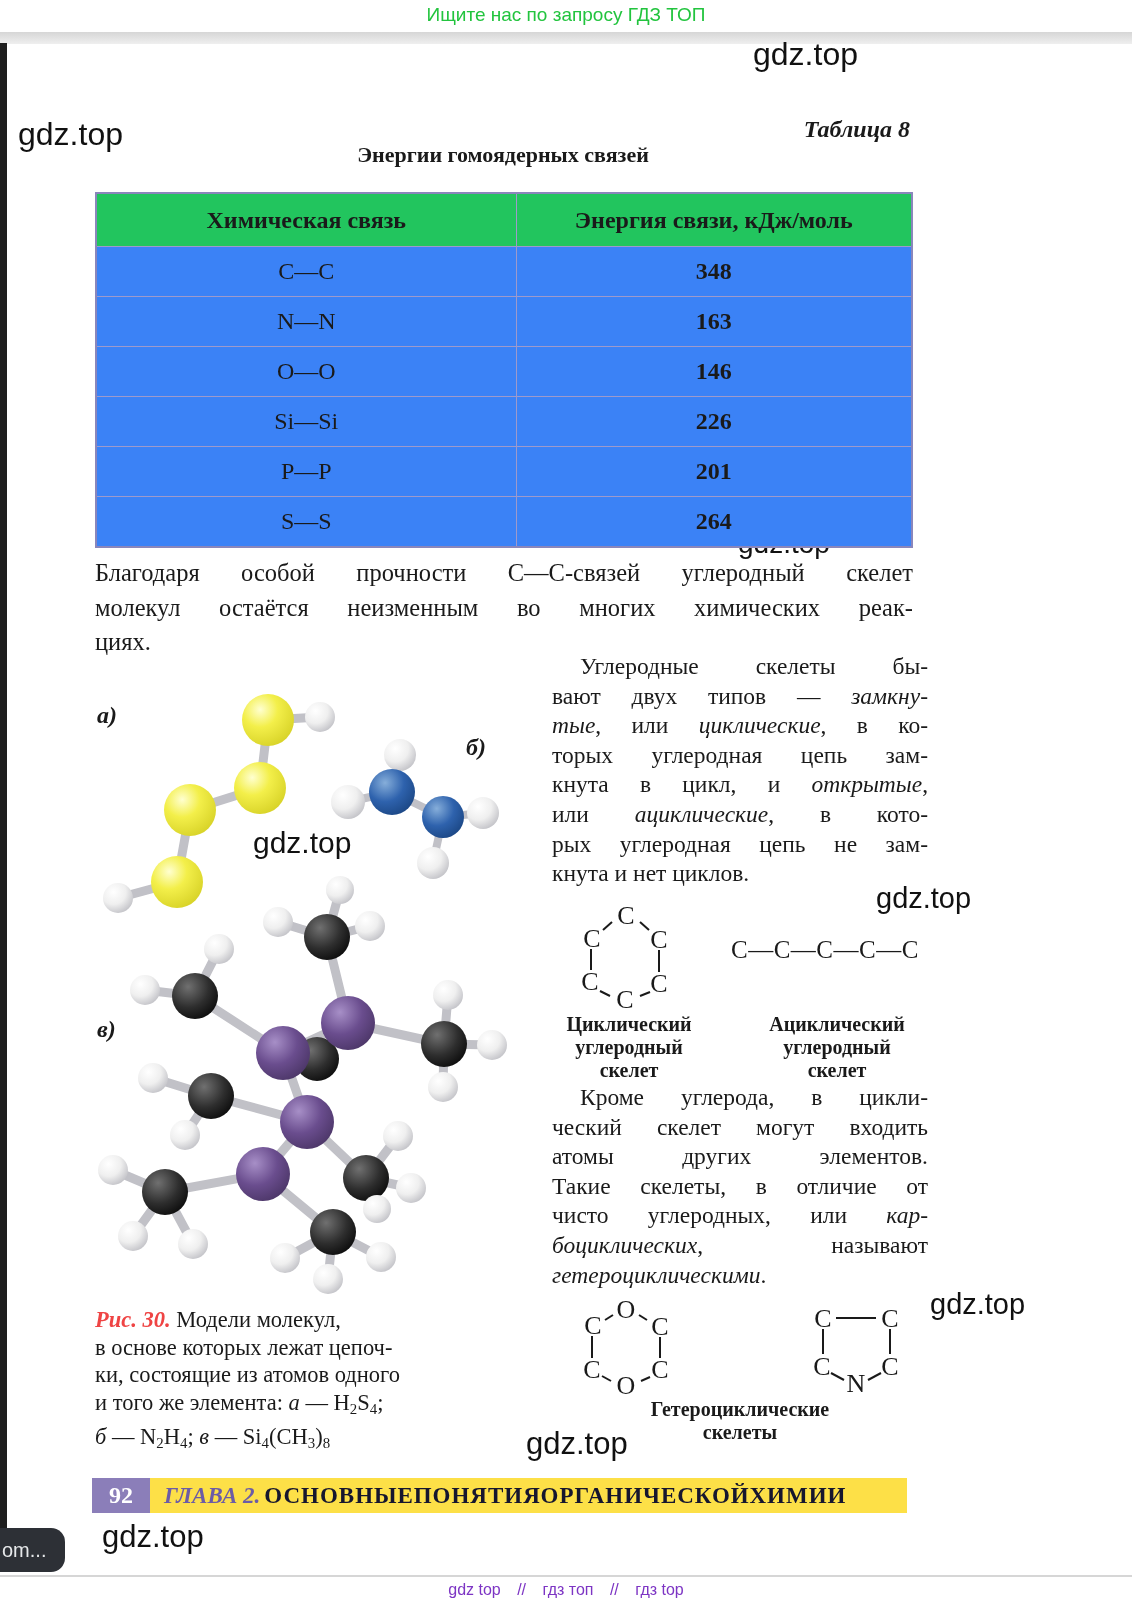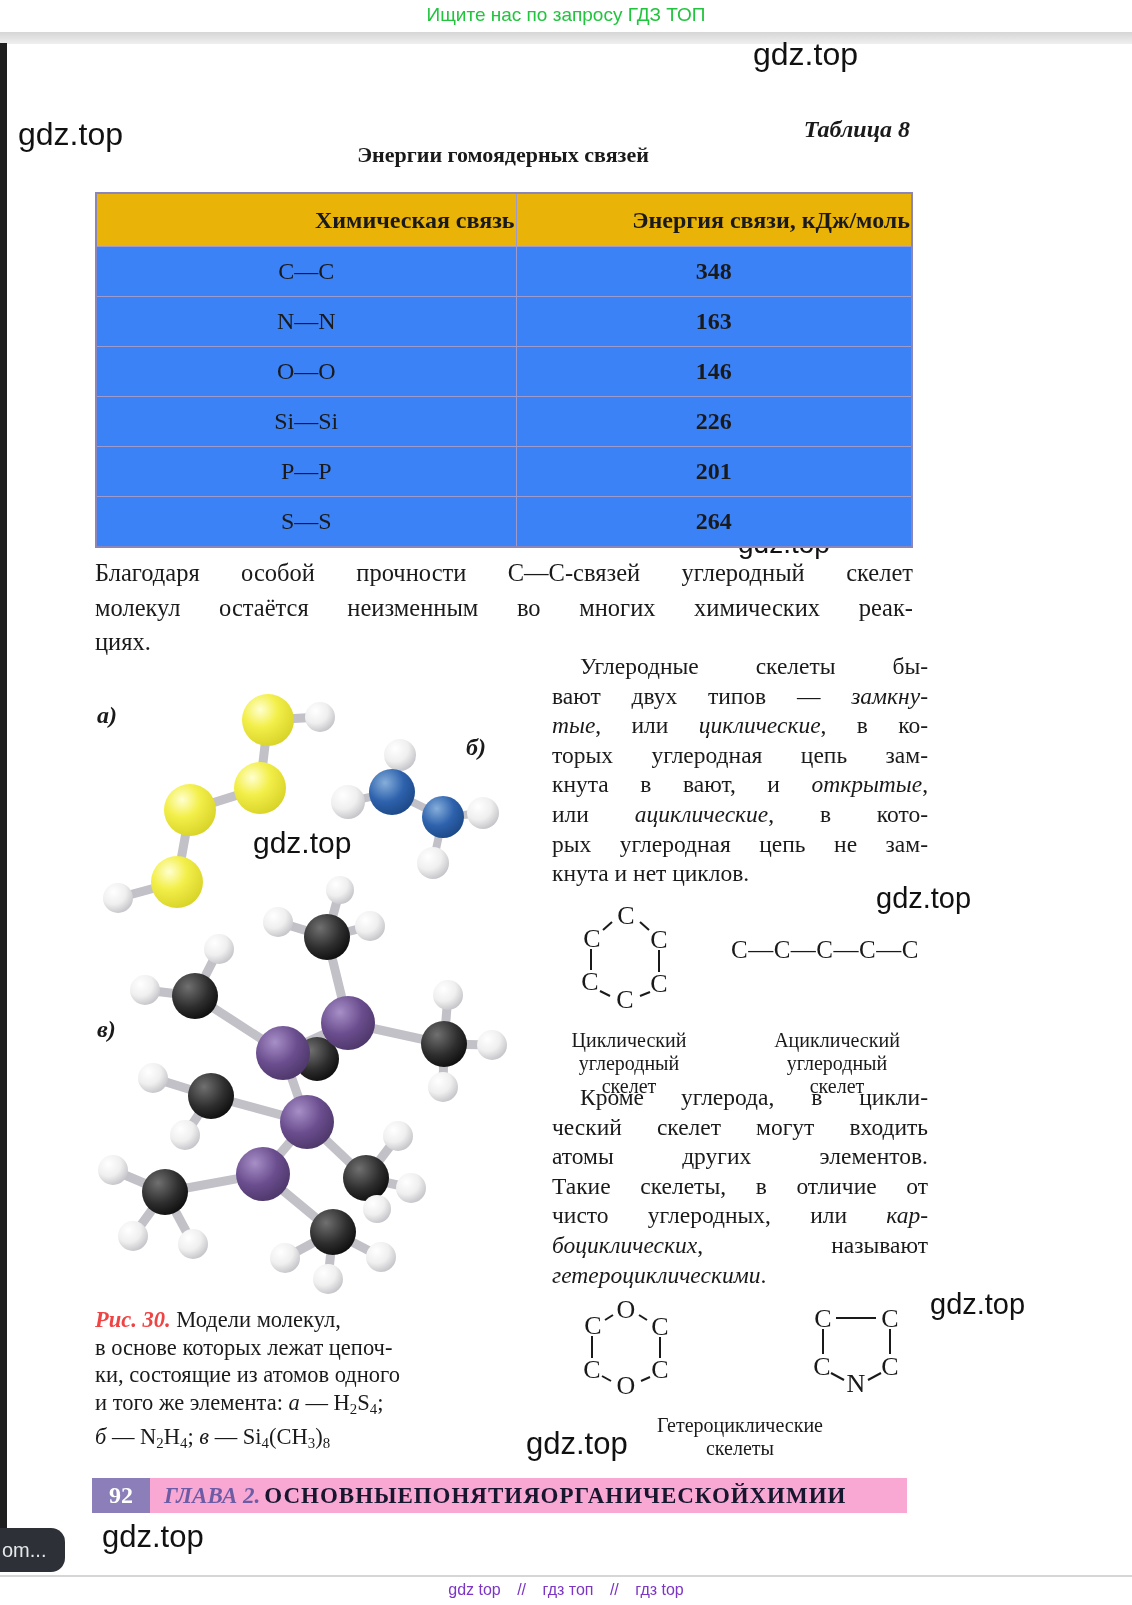--- a/index.html
+++ b/index.html
@@ -23,22 +23,22 @@
   .wm7{left:930px;top:1288px;font-size:29px;}
   .wm8{left:526px;top:1426px;font-size:31px;}
   .wm9{left:102px;top:1519px;font-size:31px;}
   
   .tablica{position:absolute;left:660px;top:116px;width:250px;text-align:right;
            font-size:24px;font-weight:bold;font-style:italic;}
   .ttitle{position:absolute;left:95px;top:142px;width:816px;text-align:center;
           font-size:22px;font-weight:bold;}
   table.bonds{position:absolute;left:95px;top:192px;width:816px;border-collapse:collapse;
               table-layout:fixed;border:2px solid #8a86bb;}
-  table.bonds th{background:#eab308;height:50px;font-size:24px;font-weight:bold;
-                 border:1px solid #9e9acb;text-align:right;}
+  table.bonds th{background:#22c55e;height:50px;font-size:24px;font-weight:bold;
+                 border:1px solid #9e9acb;}
   table.bonds td{height:47px;text-align:center;font-size:24px;border:1px solid #9e9acb;background:#3b82f6;}
   table.bonds td.en{font-weight:bold;}
   
   .para div{white-space:nowrap;}
   .jl{text-align:justify;text-align-last:justify;white-space:normal !important;}
   .pintro{position:absolute;left:95px;top:556px;width:818px;font-size:24.5px;line-height:34.5px;}
   .rc1{position:absolute;left:552px;top:652px;width:376px;font-size:23.5px;line-height:29.6px;}
   .rc2{position:absolute;left:552px;top:1083px;width:376px;font-size:23.5px;line-height:29.6px;}
   .ind{padding-left:28px;}
   .it{font-style:italic;}
@@ -48,32 +48,32 @@
   .lb{left:466px;top:734px;}
   .lv{left:97px;top:1016px;}
   .molsvg{position:absolute;left:85px;top:660px;}
   
   .ringsvg{position:absolute;}
   .ring-cyclic{left:558px;top:896px;}
   .ring-het6{left:558px;top:1292px;}
   .ring-het5{left:798px;top:1296px;}
   .ringsvg text{font-family:"Liberation Serif",serif;font-size:26px;fill:#1a1a1a;}
   .chain{position:absolute;left:731px;top:936px;width:205px;font-size:25px;letter-spacing:0.5px;}
-  .sklabel{position:absolute;text-align:center;font-size:20px;font-weight:normal;line-height:23px;margin-top:16px;}
+  .sklabel{position:absolute;text-align:center;font-size:20px;font-weight:bold;line-height:23px;}
   .skl-c{left:543px;top:1013px;width:172px;}
   .skl-a{left:746px;top:1013px;width:182px;}
   .skl-h{left:628px;top:1398px;width:224px;}
   
   .caption{position:absolute;left:95px;top:1306px;width:448px;font-size:22.5px;line-height:27.5px;}
   .figno{color:#ef4444;font-weight:bold;font-style:italic;}
   .sub{font-size:0.66em;vertical-align:-0.28em;}
   
   .pagebox{position:absolute;left:92px;top:1478px;width:58px;height:35px;background:#8b7eb9;
            color:#fff;font-size:24px;font-weight:bold;text-align:center;line-height:35px;}
-  .chstrip{position:absolute;left:150px;top:1478px;width:757px;height:35px;background:#f9a8d4;
+  .chstrip{position:absolute;left:150px;top:1478px;width:757px;height:35px;background:#fde047;
            line-height:35px;white-space:nowrap;overflow:hidden;}
   .chap{color:#6c5ca6;font-weight:bold;font-style:italic;font-size:23px;margin-left:14px;}
   .chtitle{color:#16162e;font-weight:bold;font-size:23px;letter-spacing:1px;word-spacing:-7px;}
   
   .tab{position:absolute;left:-8px;top:1528px;width:73px;height:44px;background:#2d3036;
        border-radius:0 14px 14px 0;color:#e6e8ea;font-family:"Liberation Sans",sans-serif;
        font-size:20px;line-height:44px;padding-left:10px;box-sizing:border-box;}
   .divider{position:absolute;left:0;top:1575px;width:100%;height:2px;background:#d6d6d6;}
   .blinks{position:absolute;left:0;top:1581px;width:100%;text-align:center;
           font-family:"Liberation Sans",sans-serif;font-size:16px;color:#7d35c4;}
@@ -274,21 +274,21 @@
 
   <div class="mlabel la">а)</div>
   <div class="mlabel lb">б)</div>
   <div class="mlabel lv">в)</div>
 
   <div class="para rc1">
     <div class="jl ind">Углеродные скелеты бы-</div>
     <div class="jl"><span>вают двух типов — </span><span class="it">замкну-</span></div>
     <div class="jl"><span class="it">тые</span><span>, или </span><span class="it">циклические</span><span>, в ко-</span></div>
     <div class="jl">торых углеродная цепь зам-</div>
-    <div class="jl"><span>кнута в вают, и </span><span class="it">открытые</span><span>,</span></div>
+    <div class="jl"><span>кнута в цикл, и </span><span class="it">открытые</span><span>,</span></div>
     <div class="jl"><span>или </span><span class="it">ациклические</span><span>, в кото-</span></div>
     <div class="jl">рых углеродная цепь не зам-</div>
     <div>кнута и нет циклов.</div>
   </div>
 
   <svg class="ringsvg ring-cyclic" width="145" height="118">
     <g stroke="#1a1a1a" stroke-width="2">
       <line x1="54" y1="26" x2="45" y2="34"></line>
         <line x1="82" y1="26" x2="91" y2="34"></line>
       <line x1="33" y1="53" x2="33" y2="74"></line>

